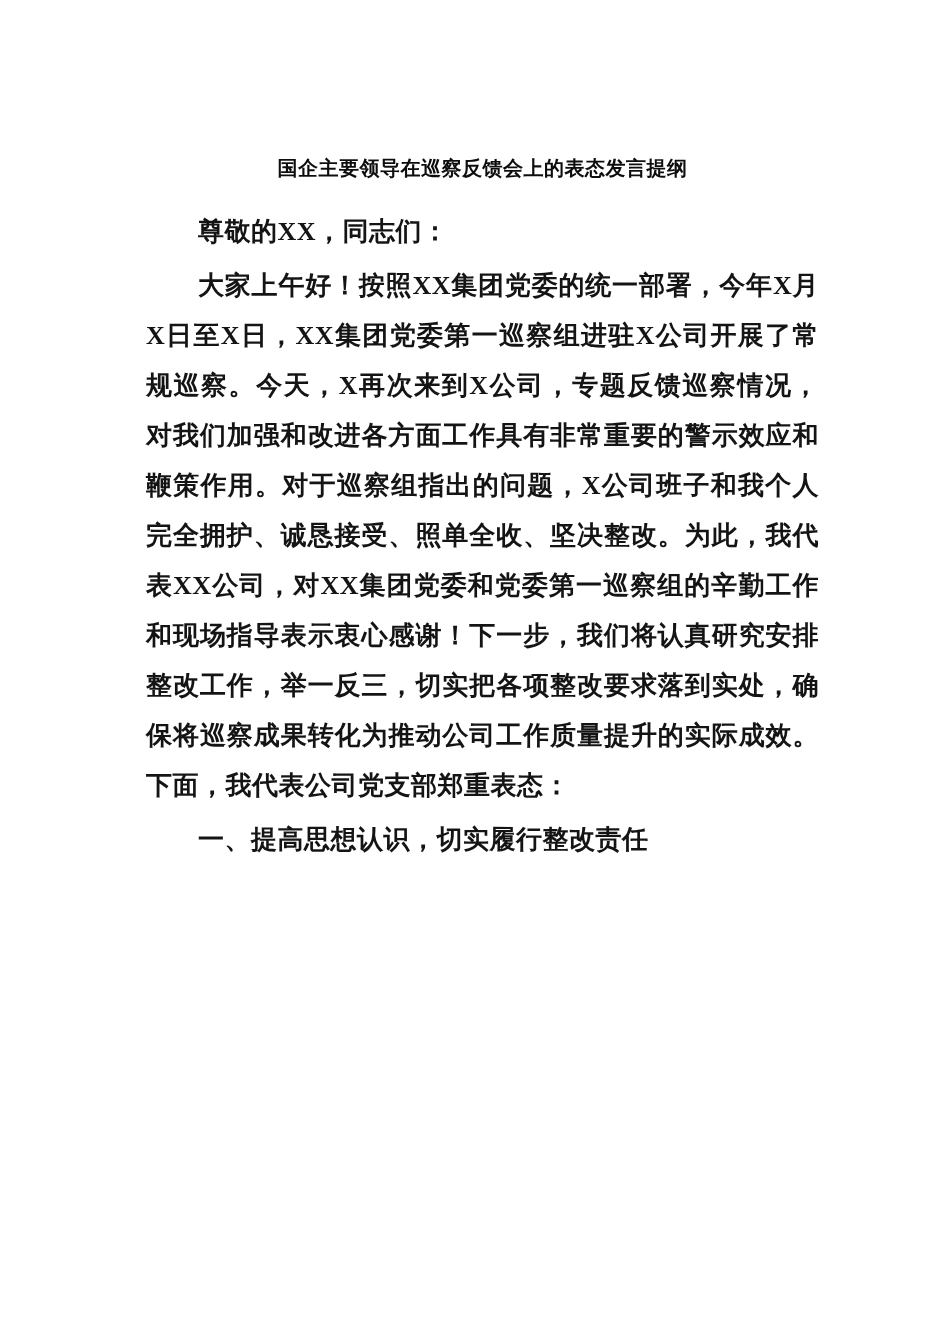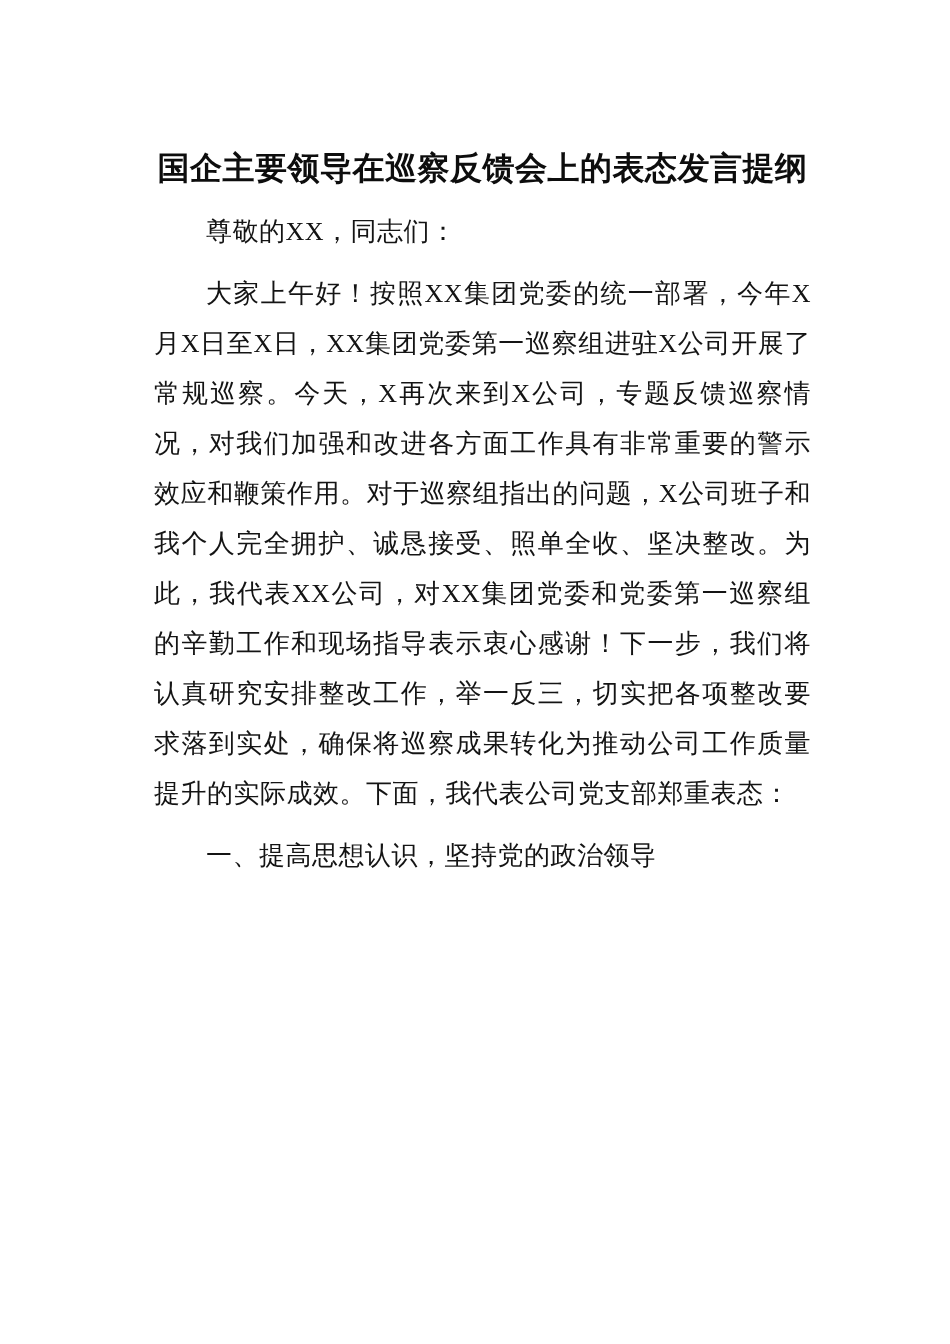--- a/index.html
+++ b/index.html
@@ -16,47 +16,48 @@
   }
   .page {
     box-sizing: border-box;
     width: 950px;
     height: 1344px;
     padding: 150px 127px 0 142px;
     background: #ffffff;
   }
   .doc-title {
     margin: 0;
-    font-size: 32px;
+    font-size: 20px;
     line-height: 36px;
     font-weight: 700;
     text-align: center;
     letter-spacing: 0.5px;
     color: #0d0d0d;
     font-family: "Liberation Serif", "DejaVu Serif", serif;
   }
   .doc-body {
     margin-top: 21px;
     font-size: 26px;
     line-height: 50px;
     text-align: justify;
     text-justify: inter-ideograph;
     letter-spacing: 0.5px;
     color: #141414;
   }
   .doc-body p {
-    margin: 12px;
+    margin: 4px;
     padding: 0;
     text-indent: 2em;
+    font-weight: bold;
   }
 </style>
 </head>
 <body>
 
 <div class="page">
   <h1 class="doc-title">国企主要领导在巡察反馈会上的表态发言提纲</h1>
 
   <div class="doc-body">
     <p>尊敬的XX，同志们：</p>
     <p>大家上午好！按照XX集团党委的统一部署，今年X月X日至X日，XX集团党委第一巡察组进驻X公司开展了常规巡察。今天，X再次来到X公司，专题反馈巡察情况，对我们加强和改进各方面工作具有非常重要的警示效应和鞭策作用。对于巡察组指出的问题，X公司班子和我个人完全拥护、诚恳接受、照单全收、坚决整改。为此，我代表XX公司，对XX集团党委和党委第一巡察组的辛勤工作和现场指导表示衷心感谢！下一步，我们将认真研究安排整改工作，举一反三，切实把各项整改要求落到实处，确保将巡察成果转化为推动公司工作质量提升的实际成效。下面，我代表公司党支部郑重表态：</p>
-    <p>一、提高思想认识，坚持党的政治领导</p>
+    <p>一、提高思想认识，切实履行整改责任</p>
   </div>
 </div>
 
 </body></html>

